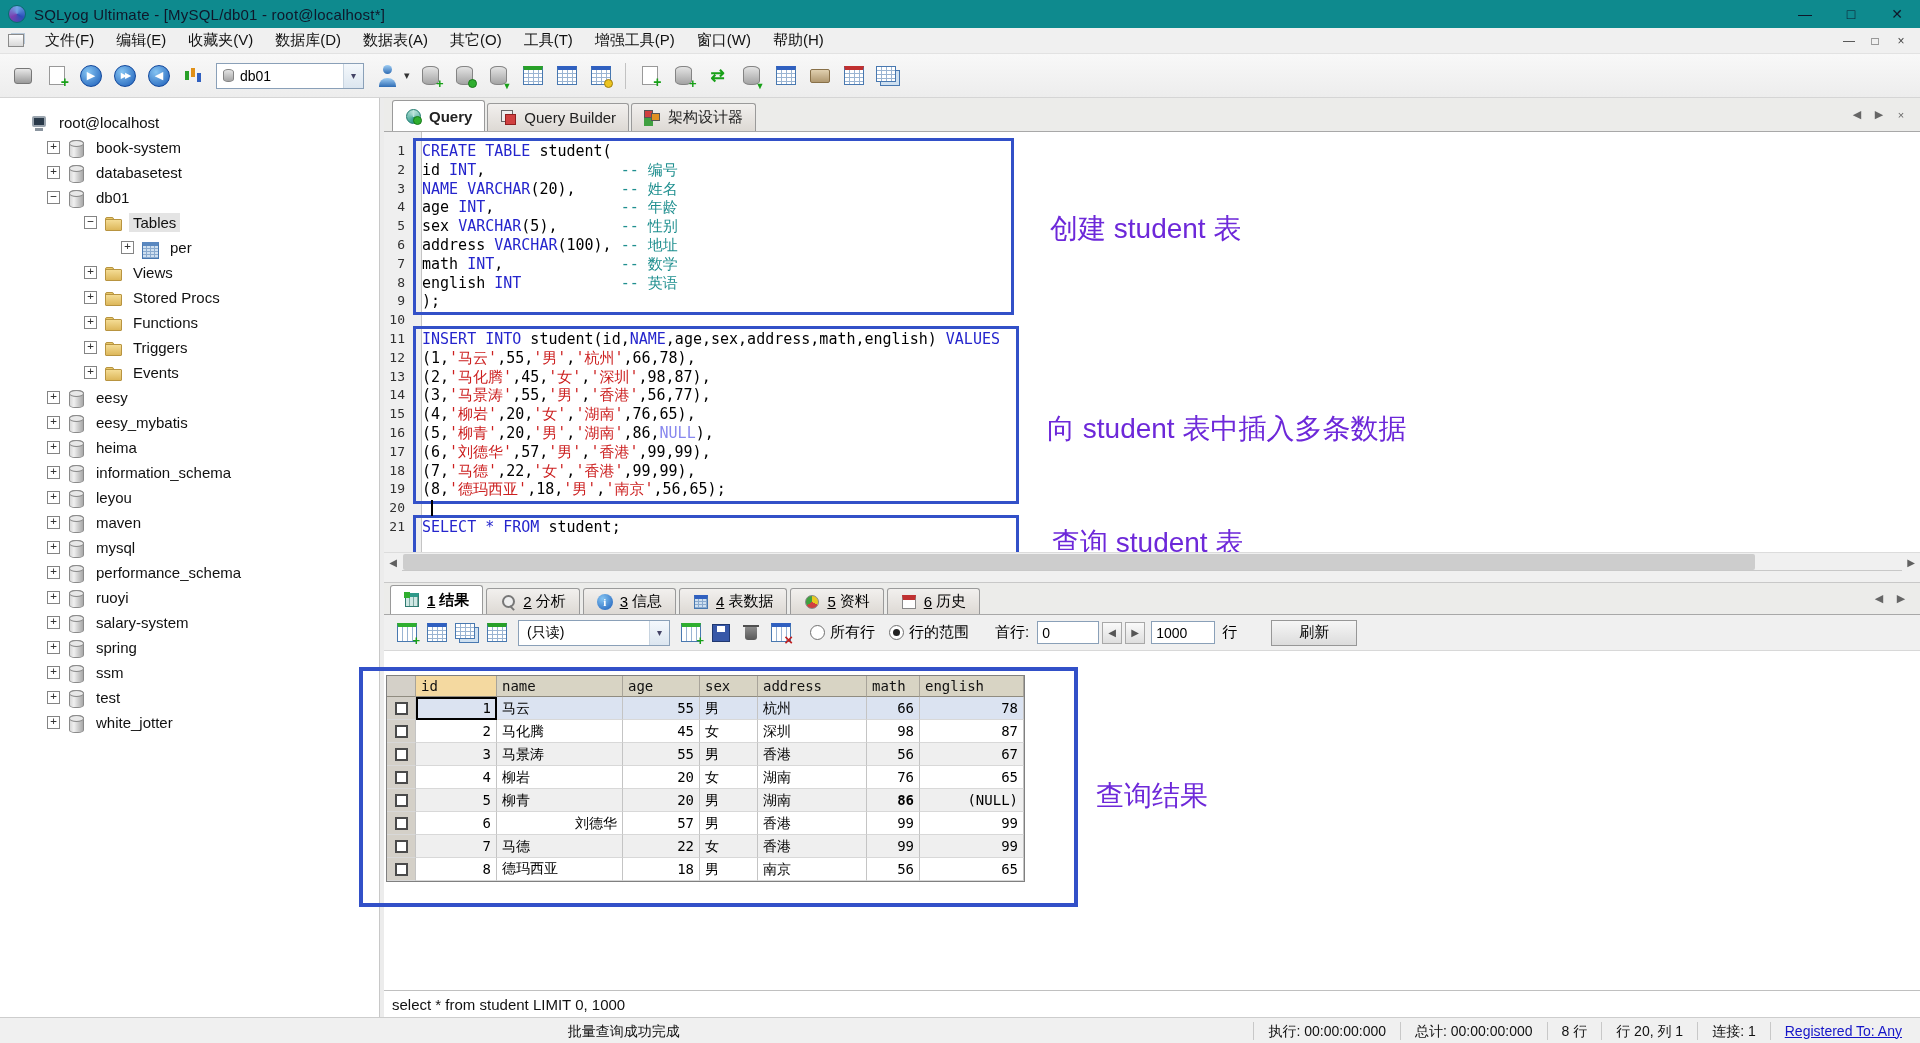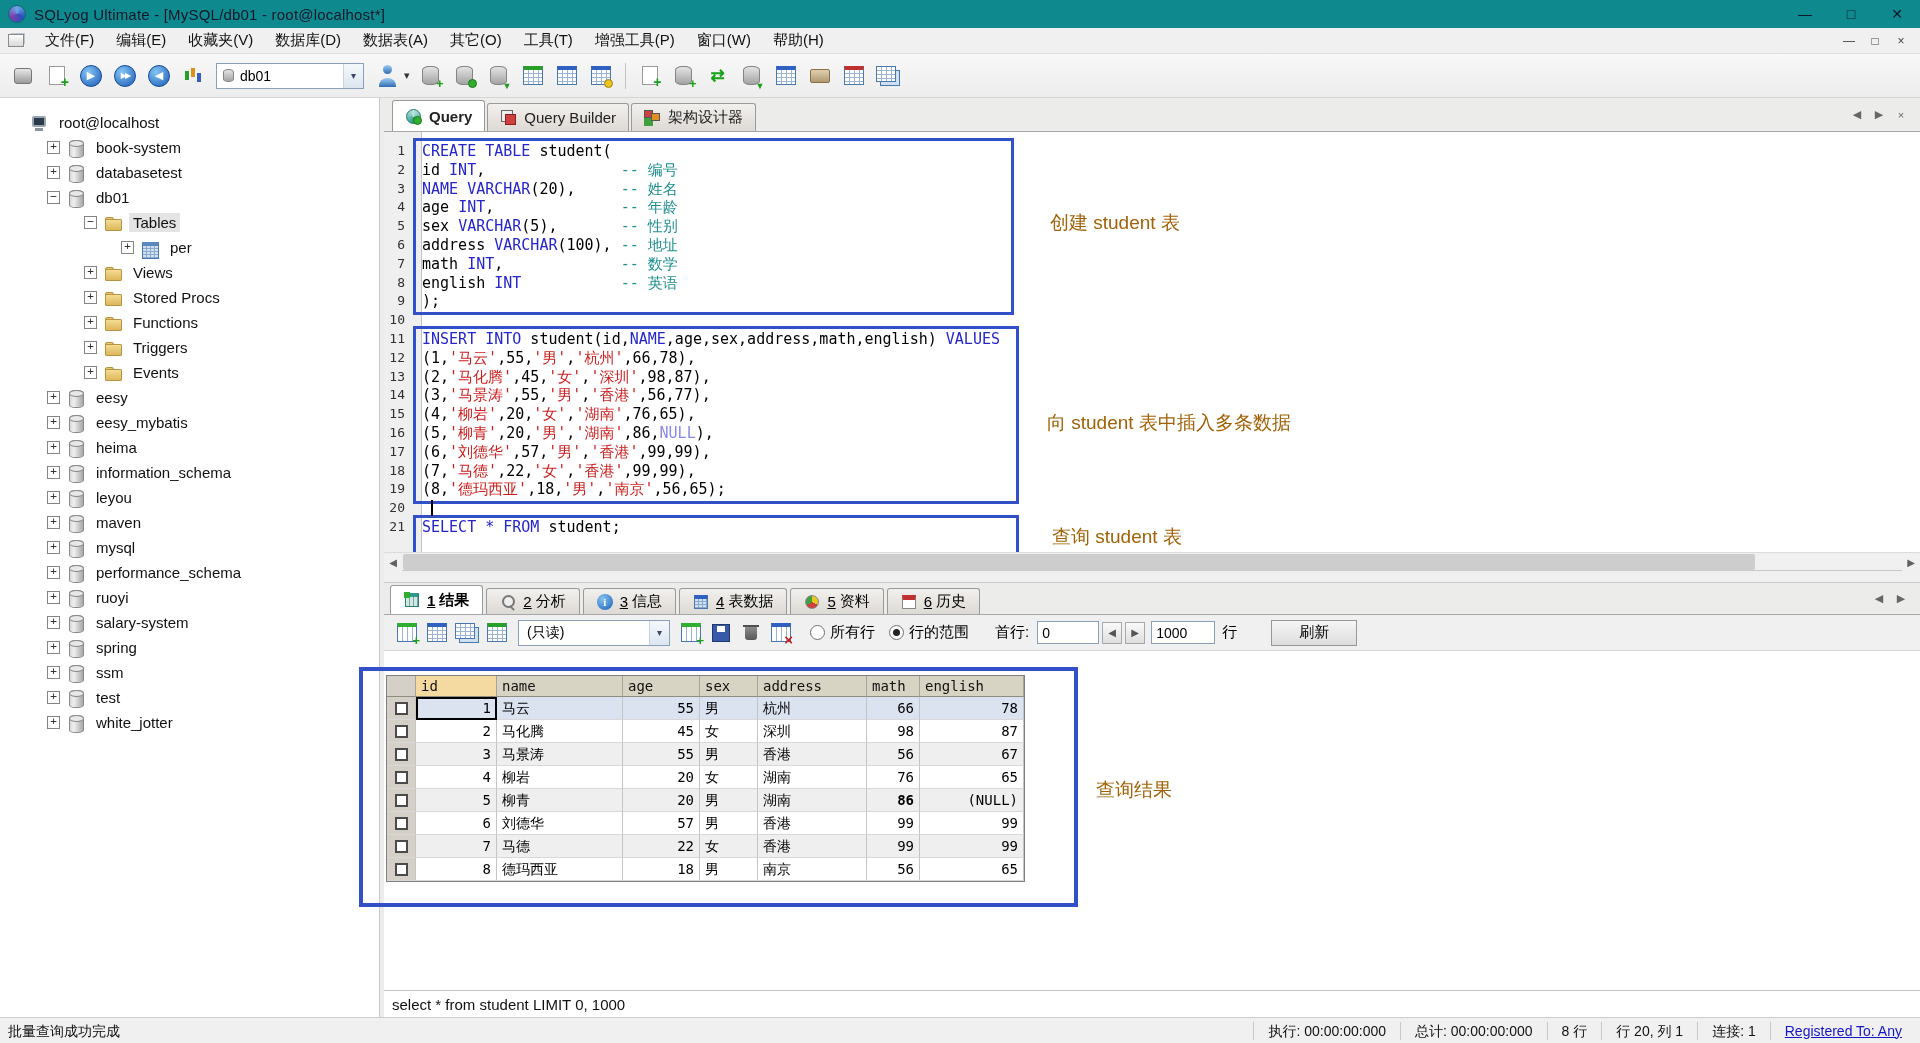--- a/index.html
+++ b/index.html
@@ -110,21 +110,21 @@
 .ed-lines { position:relative; padding-top:10px; }
 .ed-line { display:flex; height:18.8px; line-height:18.8px; font-family:"DejaVu Sans Mono", monospace; font-size:15px; }
 .ln { width:29px; flex:none; text-align:right; padding-right:8px; font-size:13px; color:#303030; }
 .code { white-space:pre; margin-left:9px; }
 .c-kw { color:#2525cd; } .c-pl { color:#000; } .c-str { color:#cc2020; } .c-com { color:#1f8f8f; } .c-null { color:#8888ee; }
 .ed-caret { position:absolute; width:2px; height:16px; background:#000; left:47px; top:368px; }
 .anno-box { position:absolute; border:3px solid #3250c8; pointer-events:none; }
 .anno-box1 { left:29px; top:6px;   width:601px; height:177px; }
 .anno-box2 { left:29px; top:194px; width:606px; height:178px; }
 .anno-box3 { left:29px; top:383px; width:606px; height:44px; }
-.anno-label { position:absolute; color:#a16207; font-size:19px; white-space:nowrap; pointer-events:none; }
+.anno-label { position:absolute; color:#6d28d9; font-size:28px; white-space:nowrap; pointer-events:none; }
 .lab1 { left:666px; top:78px; } .lab2 { left:663px; top:278px; } .lab3 { left:668px; top:392px; }
 
 
 .hscroll { height:18px; background:#f0f0f0; border-top:1px solid #dcdcdc; position:relative; flex:none; }
 .hs-btn { position:absolute; top:0; width:18px; height:18px; display:flex; align-items:center; justify-content:center; font-size:10px; color:#606060; background:#f0f0f0; }
 .hs-prev { left:0; } .hs-next { right:0; }
 .hs-thumb { position:absolute; left:19px; top:1px; height:16px; width:88%; background:#cdcdcd; border-radius:2px; }
 
 .rsplit { height:13px; background:#f0f0f0; border-top:1px solid #c8c8c8; border-bottom:1px solid #c8c8c8; flex:none; }
 
@@ -173,21 +173,21 @@
 .r-right { text-align:right; } .r-left { text-align:left; }
 .row-hl .g-cell:not(.g-sel) { background:#dbe3f1; }
 .row-alt .g-cell:not(.g-sel) { background:#efefef; }
 .fc { outline:2px solid #000; outline-offset:-2px; }
 
 .rfooter { height:27px; border-top:1px solid #c0c0c0; background:#fff; font-size:15px; display:flex; align-items:center; padding-left:8px; flex:none; color:#111; }
 
 
 .statusbar { height:26px; background:#f0f0f0; border-top:1px solid #cdcdcd; display:flex; align-items:center; font-size:14px; color:#111; flex:none; }
 .seg { padding:0 14px; border-left:1px solid #c8c8c8; height:18px; line-height:18px; white-space:nowrap; }
-.seg.msg { border-left:none; flex:1; padding-left:8px; }
+.seg.msg { border-left:none; flex:1; padding-left:8px;text-align:center; }
 .registered { color:#1515c8; text-decoration:underline; padding:0 18px 0 14px; border-left:1px solid #c8c8c8; height:18px; line-height:18px; cursor:pointer; }
 </style>
 </head>
 <body>
 
 <div class="window" data-name="sqlyog-window">
 
   <div class="titlebar" data-name="title-bar">
     <span class="app-icon" data-name="app-icon"></span>
     <span class="title" data-name="window-title">SQLyog Ultimate - [MySQL/db01 - root@localhost*]</span>
@@ -657,21 +657,21 @@
               <div class="g-cell r-left" data-name="grid-cell" style="width: 58px;">男</div>
               <div class="g-cell r-left" data-name="grid-cell" style="width: 109px;">湖南</div>
               <div class="g-cell r-right" data-name="grid-cell" style="width: 53px; font-weight: bold;">86</div>
               <div class="g-cell r-right" data-name="grid-cell" style="width: 104px;">(NULL)</div>
             </div>
             <div class="g-row" data-name="grid-row-6">
               <div class="g-cell g-sel" data-name="row-selector-cell" style="width: 29px;">
                 <span class="g-chk" data-name="row-checkbox"></span>
               </div>
               <div class="g-cell r-right" data-name="grid-cell" style="width: 81px;">6</div>
-              <div class="g-cell r-left" data-name="grid-cell" style="width: 126px;">刘德华</div>
+              <div class="g-cell r-left" data-name="grid-cell" style="width: 126px; text-align: right;">刘德华</div>
               <div class="g-cell r-right" data-name="grid-cell" style="width: 77px;">57</div>
               <div class="g-cell r-left" data-name="grid-cell" style="width: 58px;">男</div>
               <div class="g-cell r-left" data-name="grid-cell" style="width: 109px;">香港</div>
               <div class="g-cell r-right" data-name="grid-cell" style="width: 53px;">99</div>
               <div class="g-cell r-right" data-name="grid-cell" style="width: 104px;">99</div>
             </div>
             <div class="g-row row-alt" data-name="grid-row-7">
               <div class="g-cell g-sel" data-name="row-selector-cell" style="width: 29px;">
                 <span class="g-chk" data-name="row-checkbox"></span>
               </div>
@@ -681,21 +681,21 @@
               <div class="g-cell r-left" data-name="grid-cell" style="width: 58px;">女</div>
               <div class="g-cell r-left" data-name="grid-cell" style="width: 109px;">香港</div>
               <div class="g-cell r-right" data-name="grid-cell" style="width: 53px;">99</div>
               <div class="g-cell r-right" data-name="grid-cell" style="width: 104px;">99</div>
             </div>
             <div class="g-row" data-name="grid-row-8">
               <div class="g-cell g-sel" data-name="row-selector-cell" style="width: 29px;">
                 <span class="g-chk" data-name="row-checkbox"></span>
               </div>
               <div class="g-cell r-right" data-name="grid-cell" style="width: 81px;">8</div>
-              <div class="g-cell r-left" data-name="grid-cell" style="width: 126px;">德玛西亚</div>
+              <div class="g-cell r-left" data-name="grid-cell" style="width: 126px; font-family: Liberation Serif, serif;">德玛西亚</div>
               <div class="g-cell r-right" data-name="grid-cell" style="width: 77px;">18</div>
               <div class="g-cell r-left" data-name="grid-cell" style="width: 58px;">男</div>
               <div class="g-cell r-left" data-name="grid-cell" style="width: 109px;">南京</div>
               <div class="g-cell r-right" data-name="grid-cell" style="width: 53px;">56</div>
               <div class="g-cell r-right" data-name="grid-cell" style="width: 104px;">65</div>
             </div>
           </div>
         <div class="anno-label result-label" data-name="annotation-label-result">查询结果</div>
       </div>
 

